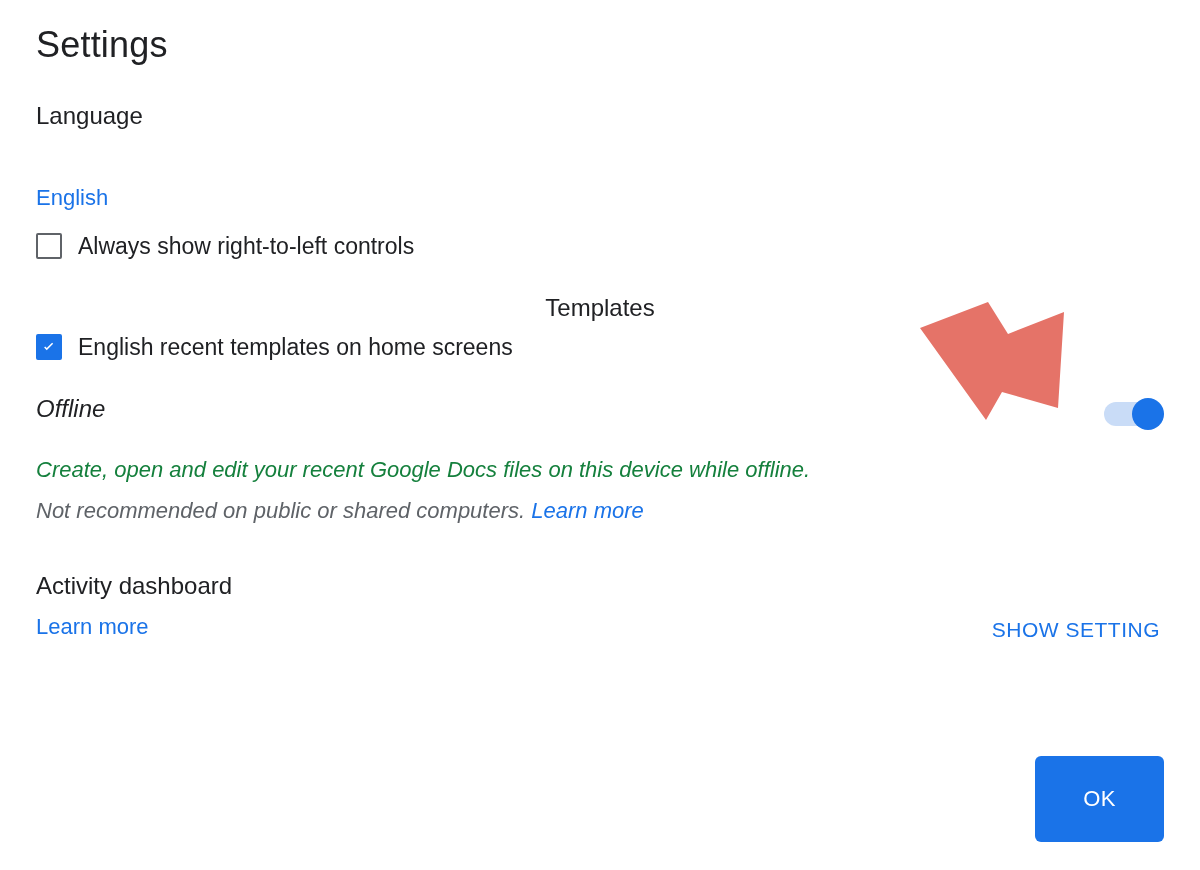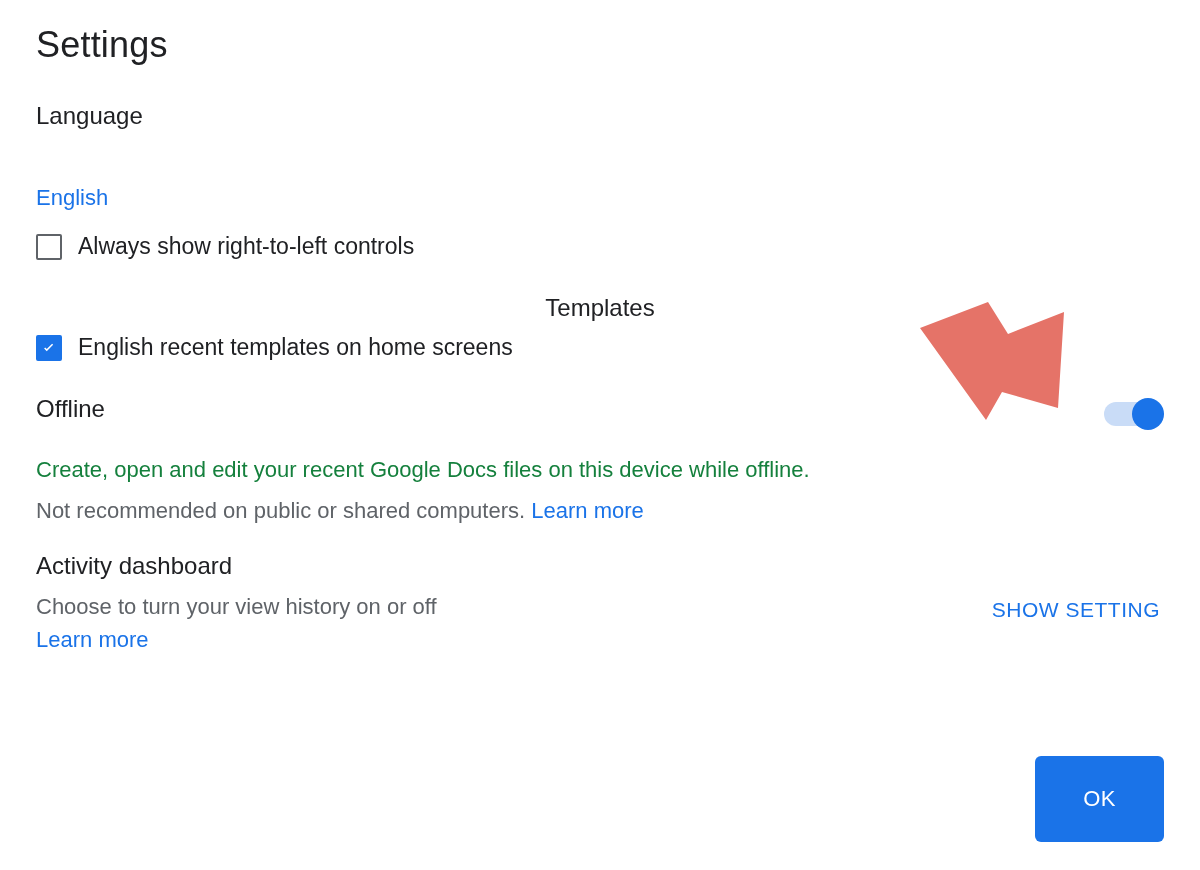--- a/index.html
+++ b/index.html
@@ -29,21 +29,21 @@
       color: #1a73e8;
       font-size: 22px;
       text-decoration: none;
       display: inline-block;
       margin-bottom: 22px;
       cursor: pointer;
       margin-top: 45px;
     }
     .checkbox-row {
       display: flex;
-      align-items: flex-end;
+      align-items: flex-start;
       gap: 16px;
       margin-bottom: 34px;
     }
     .checkbox {
       width: 26px;
       height: 26px;
       border: 2.5px solid #5f6368;
       border-radius: 2px;
       cursor: pointer;
       flex-shrink: 0;
@@ -72,21 +72,22 @@
       color: #5f6368;
       margin-top: 12px;
     }
     .link-inline {
       color: #1a73e8;
       text-decoration: none;
       cursor: pointer;
     }
     .offline-section {
       position: relative;
-      margin-bottom: 28px;
+      margin-bottom: 48px;
+      font-style: italic;
     }
     .offline-top {
       display: flex;
       align-items: center;
       justify-content: space-between;
     }
     .toggle {
       width: 56px;
       height: 24px;
       background: #c9dcf7;
@@ -198,21 +199,20 @@
   <div class="desc-text">Create, open and edit your recent Google Docs files on this device while offline.</div>
   <div class="sub-text">
     <span>Not recommended on public or shared computers. </span><a class="link-inline">Learn more</a>
   </div>
 </div>
 
 <div>
   <div class="section-heading">Activity dashboard</div>
   <div class="activity-row">
     <div class="activity-left">
-      <div class="activity-desc">Choose to turn your view history on or off</div>
       <a class="learn-more-block">Learn more</a>
     </div>
     <button class="show-setting-btn">SHOW SETTING</button>
   </div>
 </div>
 
 <svg class="arrow-annotation" viewBox="0 0 170 140">
   <path fill="#e57368" d="M 10 38 L 78 12 L 98 44 L 154 22 L 148 118 L 92 102 L 76 130 L 10 38 Z"></path>
 </svg>
 

